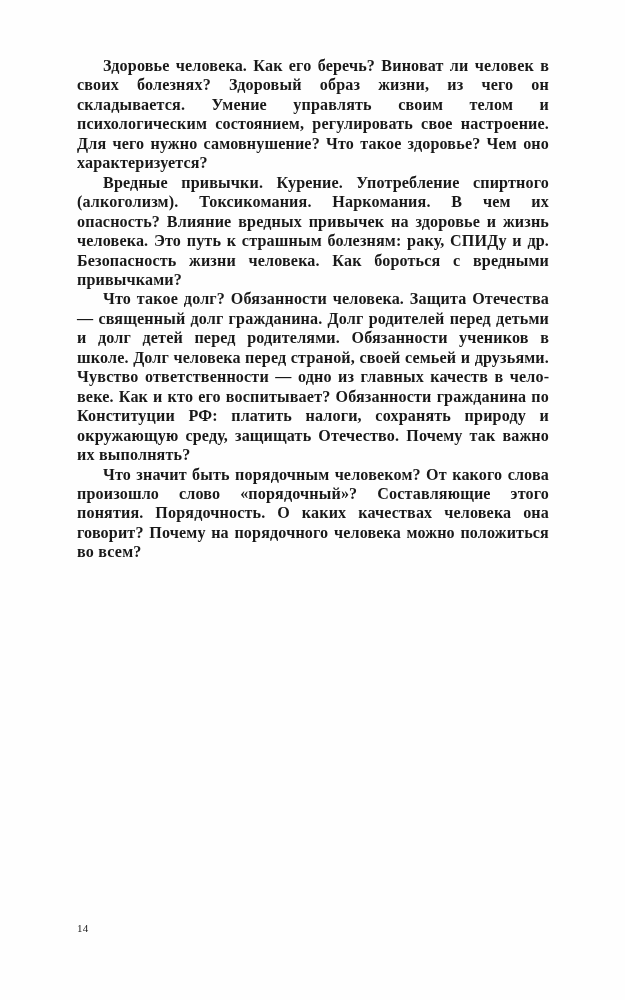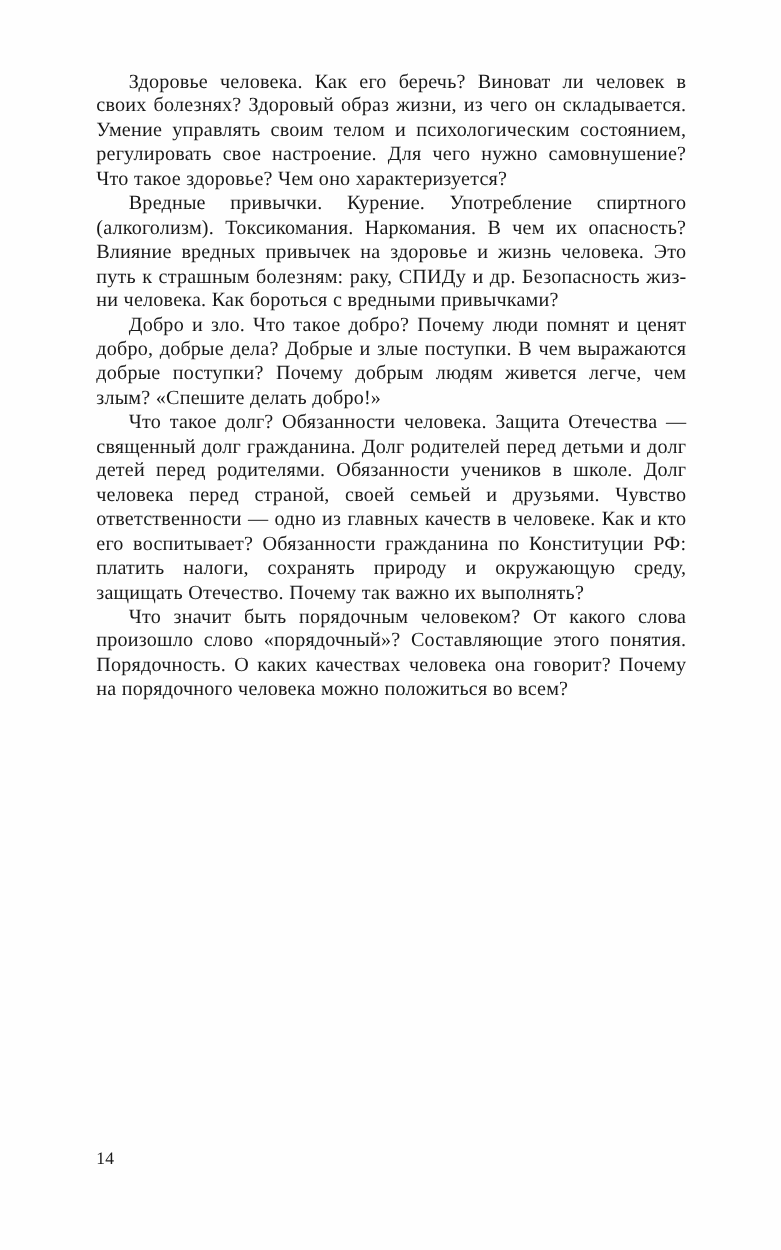--- a/index.html
+++ b/index.html
@@ -38,46 +38,46 @@
     font-size: 16.1px;
     line-height: 19.45px;
     text-align: justify;
     text-align-last: left;
     text-indent: 26px;
     letter-spacing: 0.01em;
     word-spacing: 0.01em;
     hyphens: manual;
     -webkit-hyphens: manual;
     color: #191919;
+    font-weight: bold;
   }
 
   
   #page-number {
     position: absolute;
     left: 77px;
     top: 918px;
-    font-size: 14px;
+    font-size: 11px;
     line-height: 20px;
     color: #191919;
     letter-spacing: 0.02em;
   }
 </style>
 </head>
 <body>
 
 <div id="page">
 
   <div id="text-column">
 
     <p class="para">Здоровье человека. Как его беречь? Виноват ли человек в своих болезнях? Здоровый образ жизни, из чего он складывается. Умение управлять своим телом и психологическим состоянием, регулировать свое настроение. Для чего нужно самовнушение? Что такое здоровье? Чем оно характеризуется?</p>
 
     <p class="para">Вредные привычки. Курение. Употребление спиртного (алкоголизм). Токсикомания. Наркома­ния. В чем их опасность? Влияние вредных привы­чек на здоровье и жизнь человека. Это путь к страш­ным болезням: раку, СПИДу и др. Безопасность жиз­ни человека. Как бороться с вредными привычками?</p>
 
 
-    <p class="para">Добро и зло. Что такое добро? Почему люди пом­нят и ценят добро, добрые дела? Добрые и злые по­ступки. В чем выражаются добрые поступки? Поче­му добрым людям живется легче, чем злым? «Спе­шите делать добро!»</p>
 
 
     <p class="para">Что такое долг? Обязанности человека. Защита Отечества — священный долг гражданина. Долг ро­дителей перед детьми и долг детей перед родителя­ми. Обязанности учеников в школе. Долг человека перед страной, своей семьей и друзьями. Чувство ответственности — одно из главных качеств в чело­веке. Как и кто его воспитывает? Обязанности гра­жданина по Конституции РФ: платить налоги, со­хранять природу и окружающую среду, защищать Отечество. Почему так важно их выполнять?</p>
 
     <p class="para">Что значит быть порядочным человеком? От ка­кого слова произошло слово «порядочный»? Состав­ляющие этого понятия. Порядочность. О каких ка­чествах человека она говорит? Почему на порядоч­ного человека можно положиться во всем?</p>
 
   </div>
 
   <div id="page-number">14</div>
 

